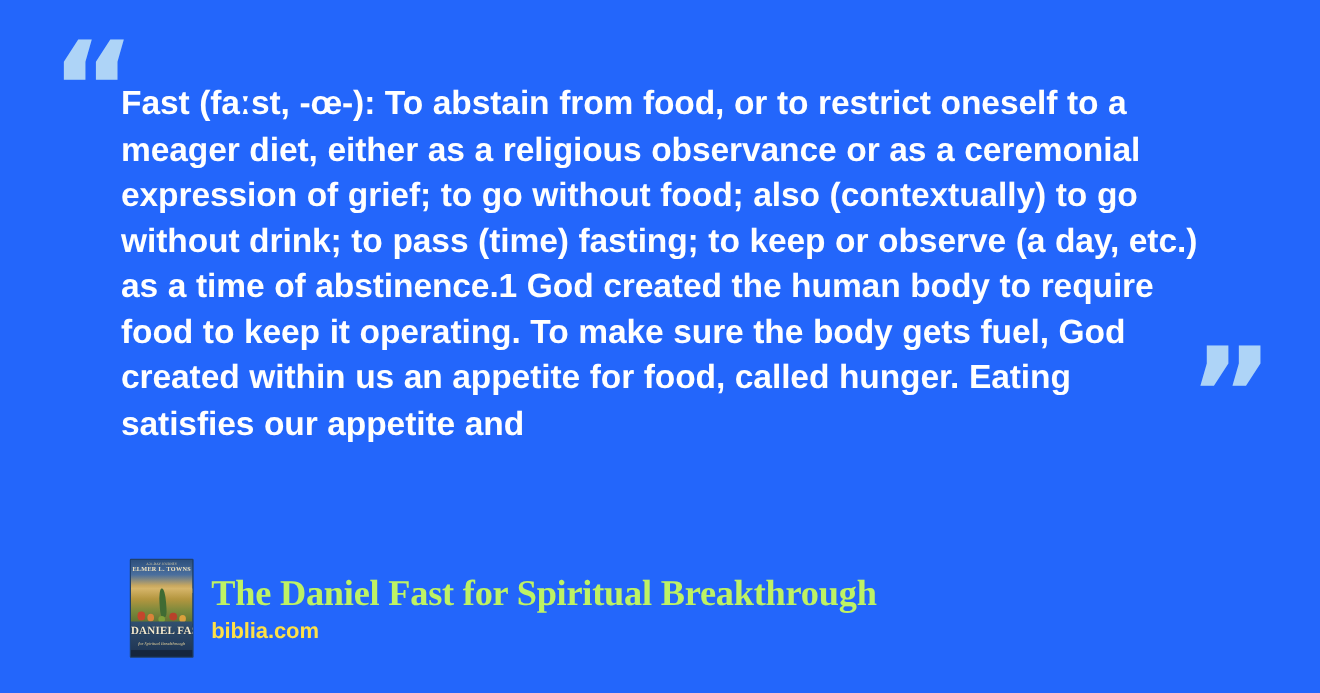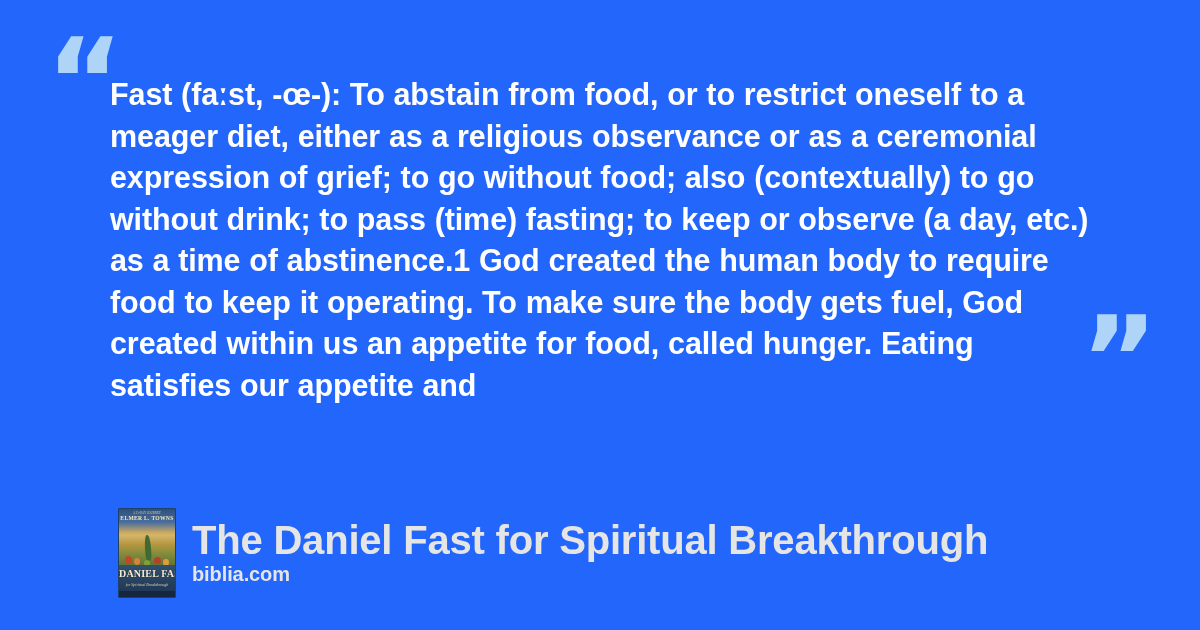--- a/index.html
+++ b/index.html
@@ -168,29 +168,30 @@
     background: #16263d;
   }
 
   .brand-text {
     display: flex;
     flex-direction: column;
     justify-content: center;
     gap: 2px;
   }
   .brand-title {
-    color: #e5e5e5;
-    font-size: 40px;
+    color: #bef264;
+    font-size: 33px;
     font-weight: 700;
     line-height: 40px;
     letter-spacing: -0.2px;
     white-space: nowrap;
+    font-family: Liberation Serif, serif;
   }
   .brand-url {
-    color: #e5e5e5;
+    color: #fde047;
     font-size: 20px;
     font-weight: 700;
     line-height: 24px;
     letter-spacing: -0.1px;
     white-space: nowrap;
   }
 </style>
 </head>
 <body>
 

